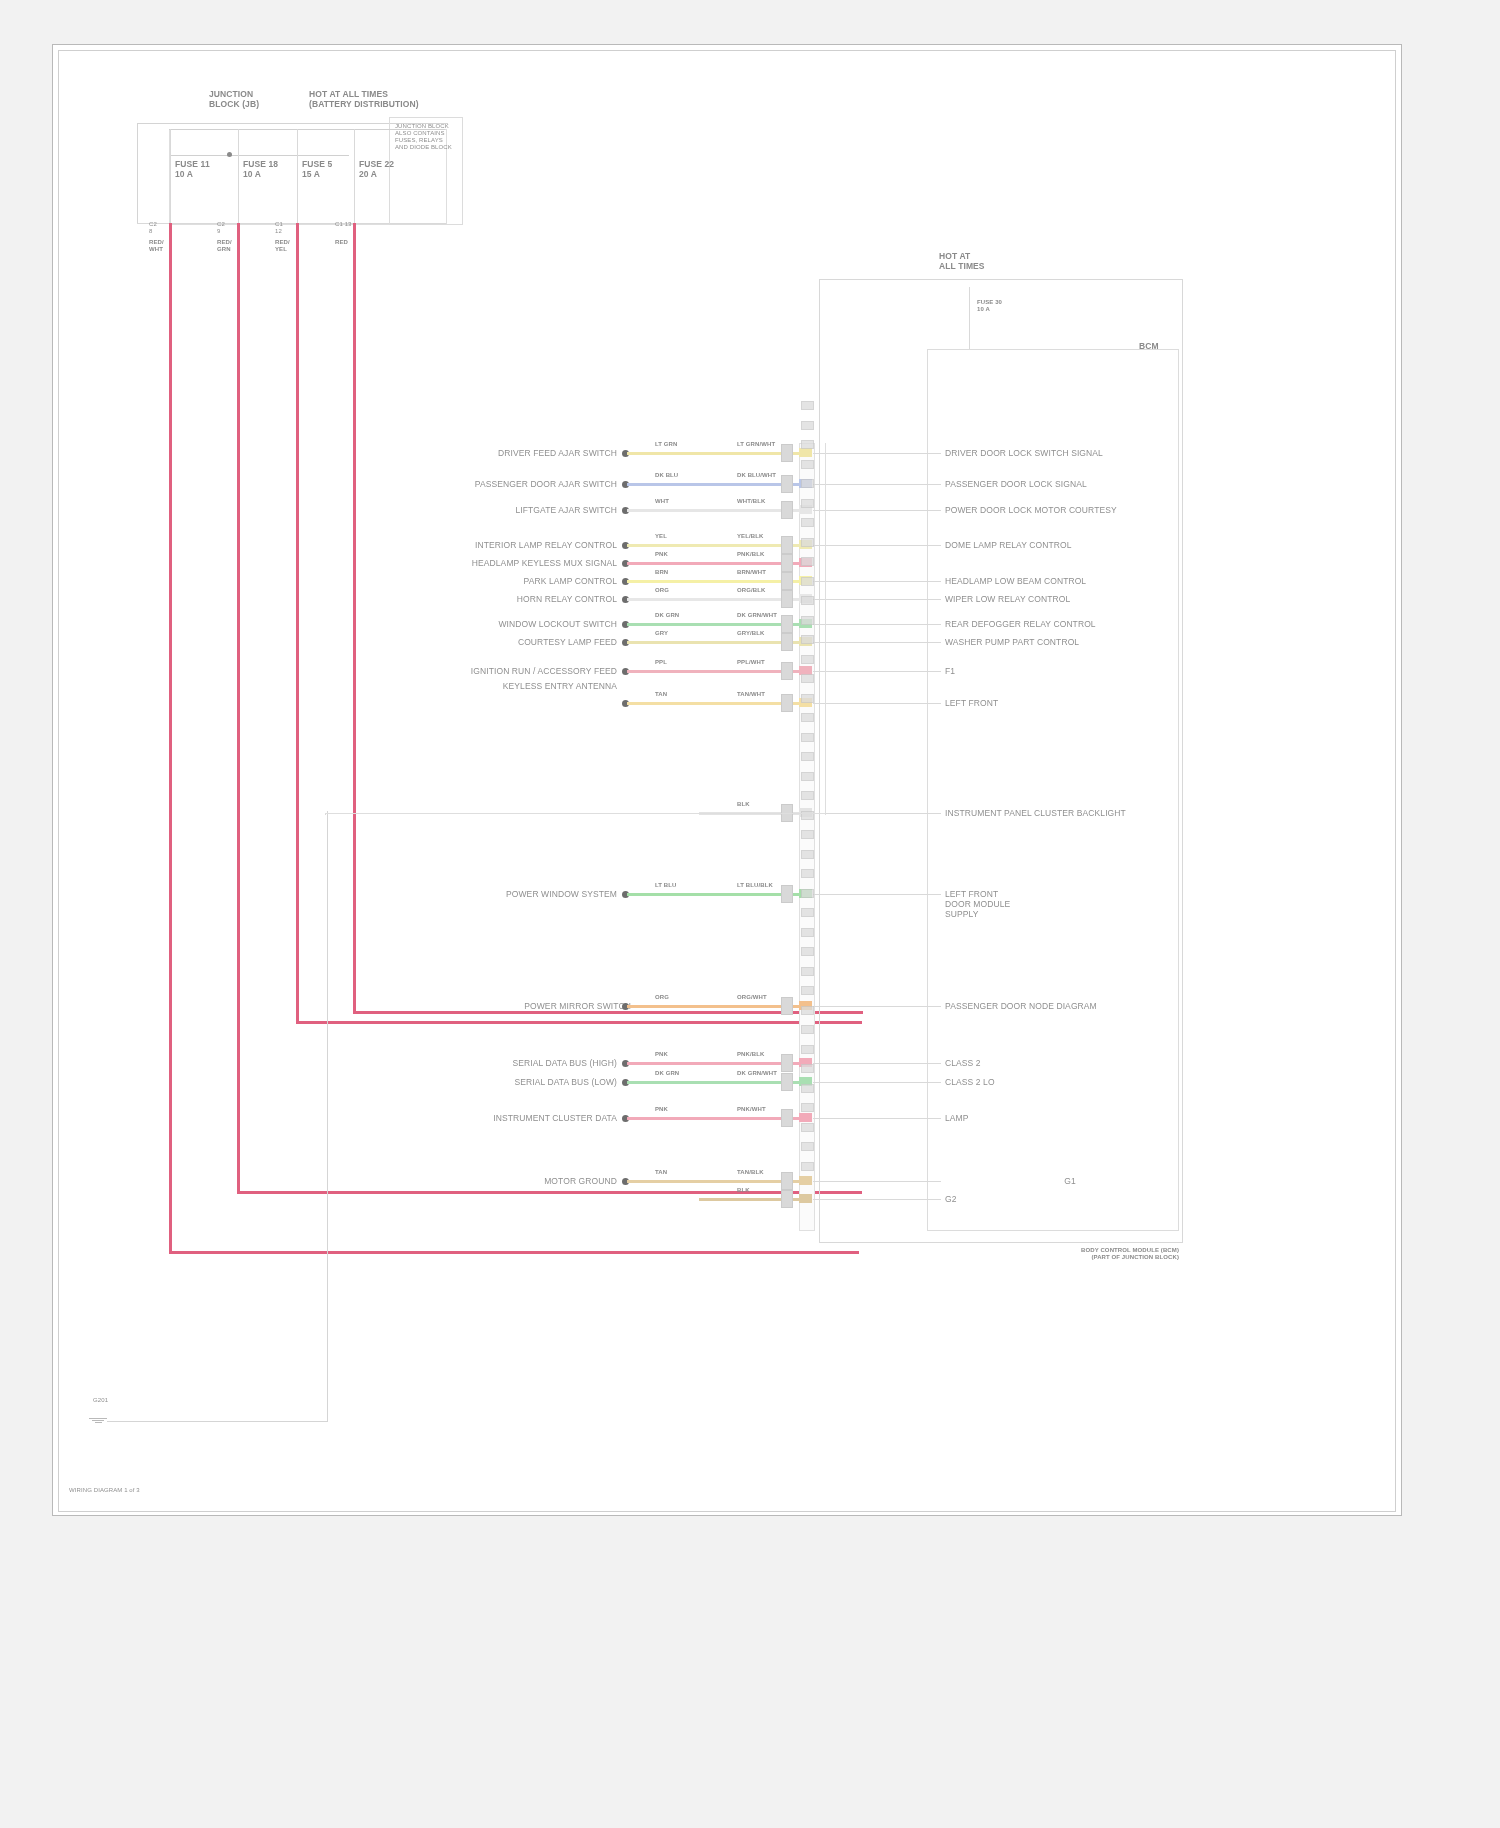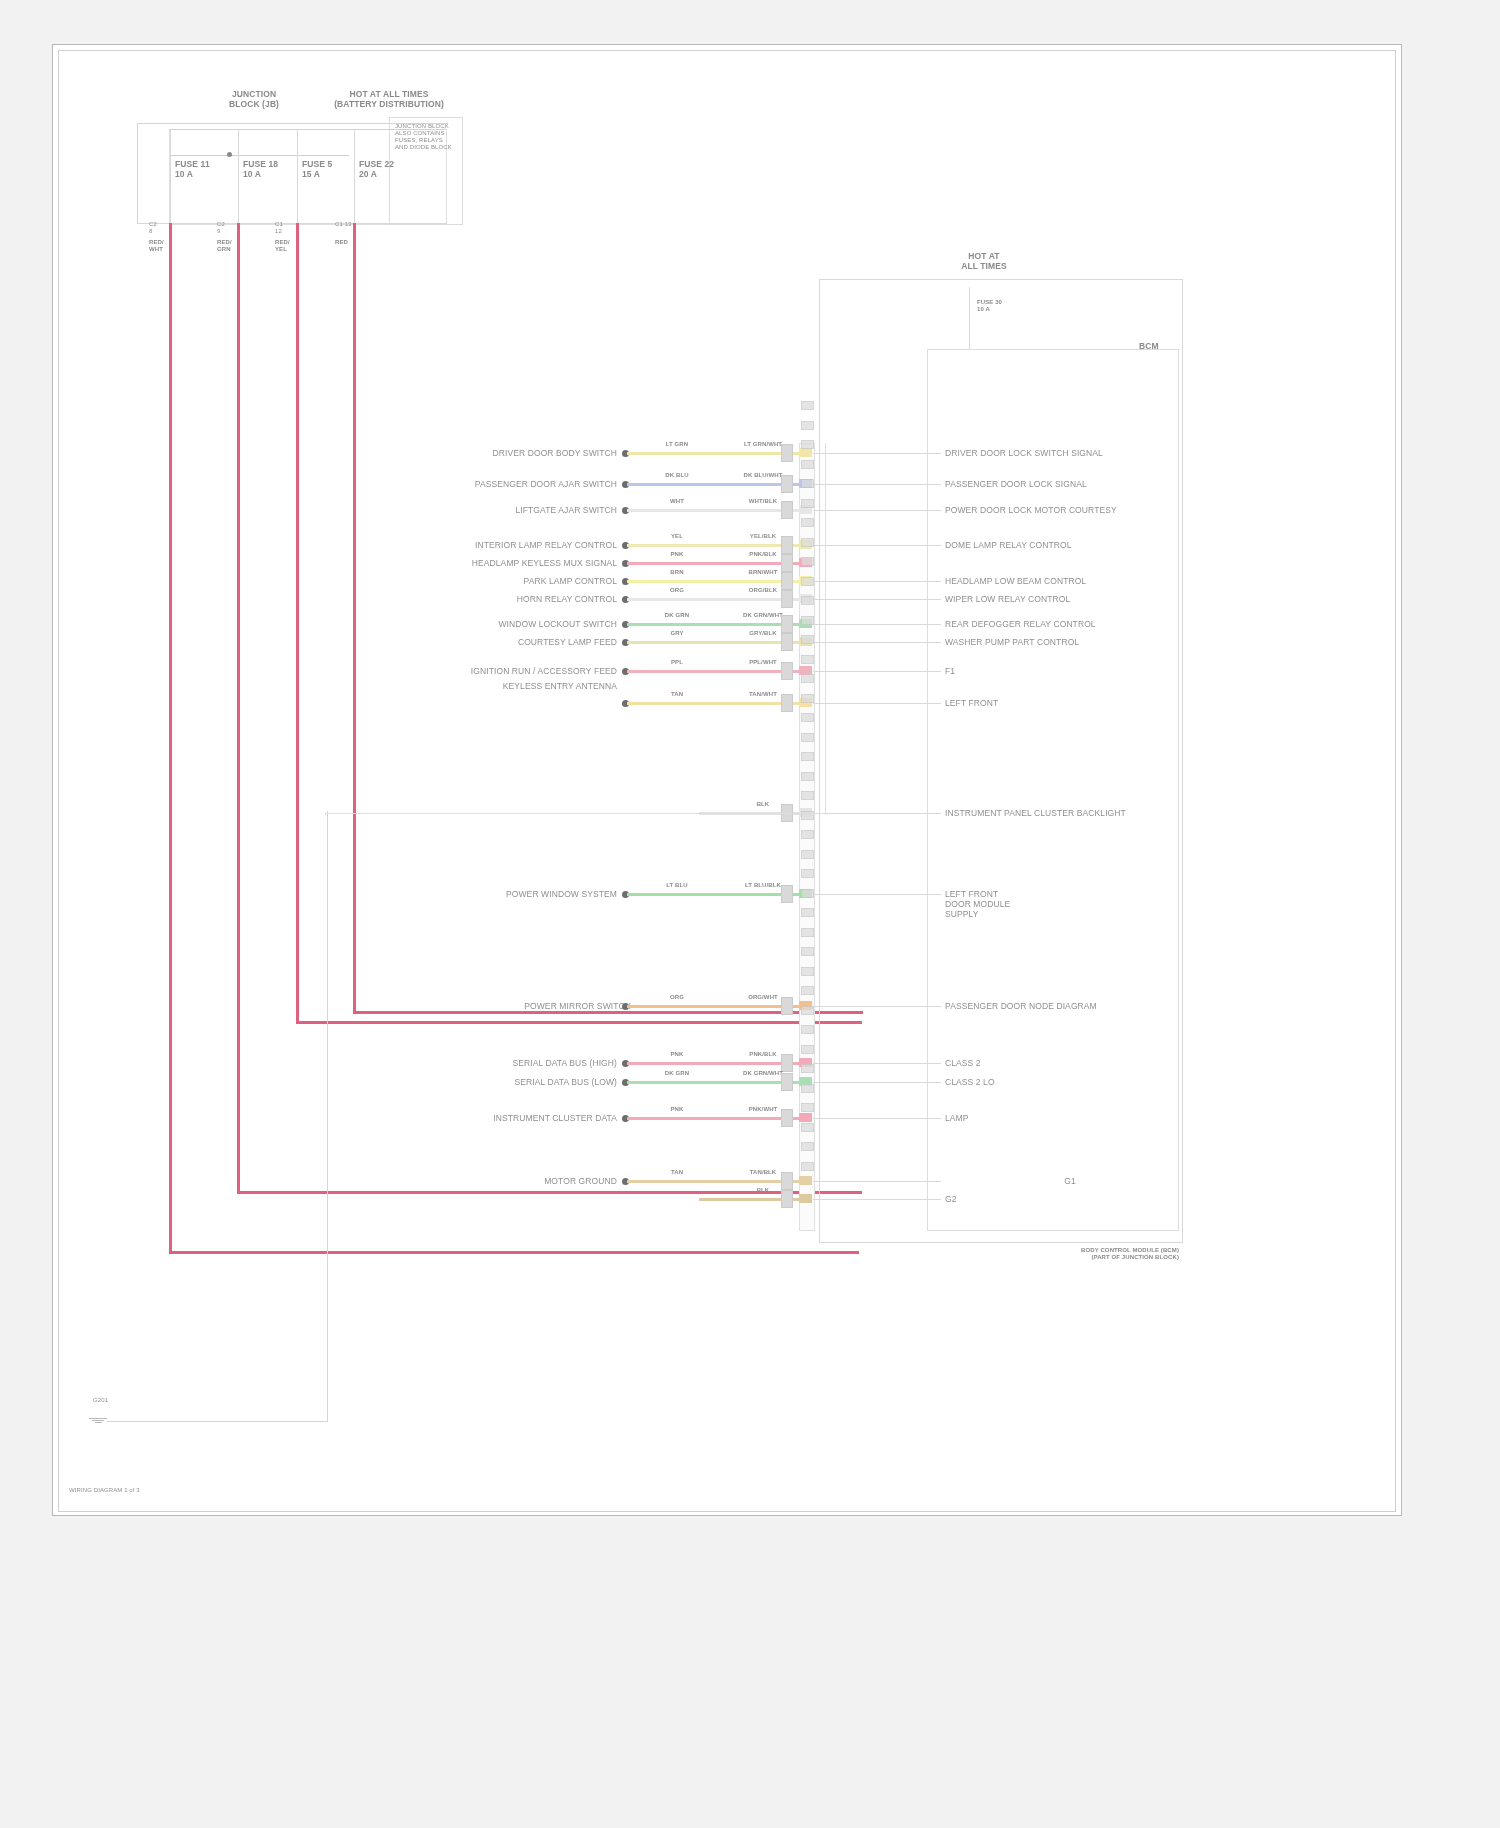--- a/index.html
+++ b/index.html
@@ -5,21 +5,21 @@
   html,body{margin:0;padding:0;background:#f4f4f4;}
   body{font-family:"Liberation Sans", sans-serif;}
   #page{position:relative;width:1500px;height:1828px;background:#f2f2f2;overflow:hidden;}
   
   #sheet{position:absolute;left:52px;top:44px;width:1348px;height:1470px;background:#ffffff;border:1px solid #b9b9b9;}
   #sheet2{position:absolute;left:58px;top:50px;width:1336px;height:1460px;background:#ffffff;border:1px solid #cfcfcf;}
 
   .lbl{position:absolute;color:#8f8f8f;font-size:8.5px;line-height:10px;letter-spacing:.1px;white-space:pre;}
   .lbl.b{font-weight:bold;color:#8a8a8a;}
   .lbl.r{text-align:right;}
-  .lbl.c{text-align:center;}
+  .lbl.c{text-align:left;}
   .xtiny{font-size:6px;line-height:7px;}
 
   .box{position:absolute;border:1px solid #d4d4d4;background:transparent;}
   .wire{position:absolute;height:3px;}
   .vwire{position:absolute;width:3px;}
   .hline{position:absolute;height:1px;background:#d9d9d9;}
   .vline{position:absolute;width:1px;background:#d9d9d9;}
   .dot{position:absolute;width:7px;height:7px;border-radius:50%;background:#6d6d6d;}
   .sdot{position:absolute;width:5px;height:5px;border-radius:50%;background:#8a8a8a;}
   .pin{position:absolute;width:11px;height:7px;background:#dcdcdc;border:1px solid #c8c8c8;}
@@ -112,21 +112,21 @@
 
     <div class="box" style="left:868px;top:298px;width:250px;height:880px;border:1px solid #dcdcdc;"></div>
     <div class="lbl b" style="left:1080px;top:290px;width:36px;">BCM</div>
     <div class="lbl b xtiny r" style="left:900px;top:1196px;width:220px;">BODY CONTROL MODULE (BCM)
 (PART OF JUNCTION BLOCK)</div>
 
     <div class="box" style="left:740px;top:392px;width:14px;height:786px;border:1px solid #e0e0e0;background:#fbfbfb;"></div>
 
     <div id="rows">
         <div style="position: absolute; left: 0px; top: 0px; width: 100%; height: 0px;">
-          <div class="lbl r" style="left: 340px; top: 397px; width: 218px;">DRIVER DOOR BODY SWITCH</div>
+          <div class="lbl r" style="left: 340px; top: 397px; width: 218px;">DRIVER FEED AJAR SWITCH</div>
           <div class="dot" style="left: 563px; top: 399px;"></div>
           <div class="wire" style="left: 568px; top: 401px; width: 172px; background: rgb(240, 230, 168);"></div>
           <div class="lbl b xtiny c" style="left: 596px; top: 390px; width: 44px;">LT GRN</div>
           <div class="lbl b xtiny c" style="left: 678px; top: 390px; width: 52px;">LT GRN/WHT</div>
           <div class="splice" style="left: 722px; top: 393px;"></div>
           <div class="cpad" style="left: 740px; top: 397px; background: rgb(240, 230, 168);"></div>
           <div class="hline" style="left: 754px; top: 402px; width: 128px;"></div>
           <div class="lbl" style="left: 886px; top: 397px; width: 250px;">DRIVER DOOR LOCK SWITCH SIGNAL</div>
         </div>
         <div style="position: absolute; left: 0px; top: 0px; width: 100%; height: 0px;">

